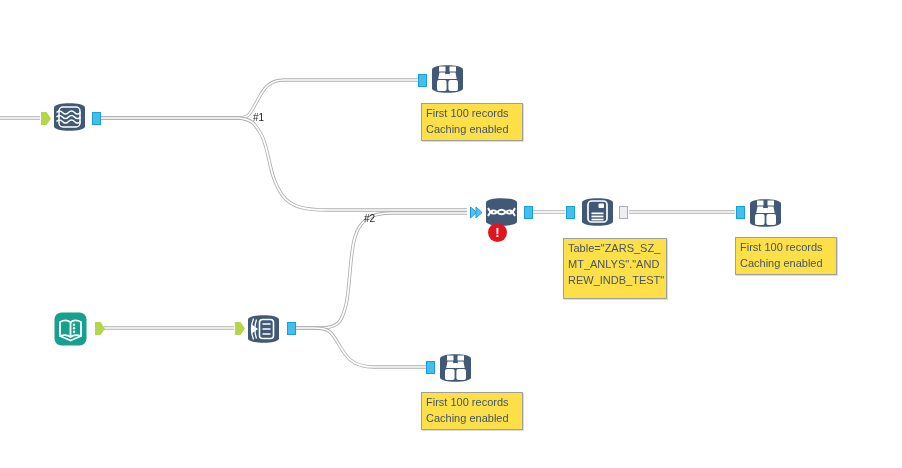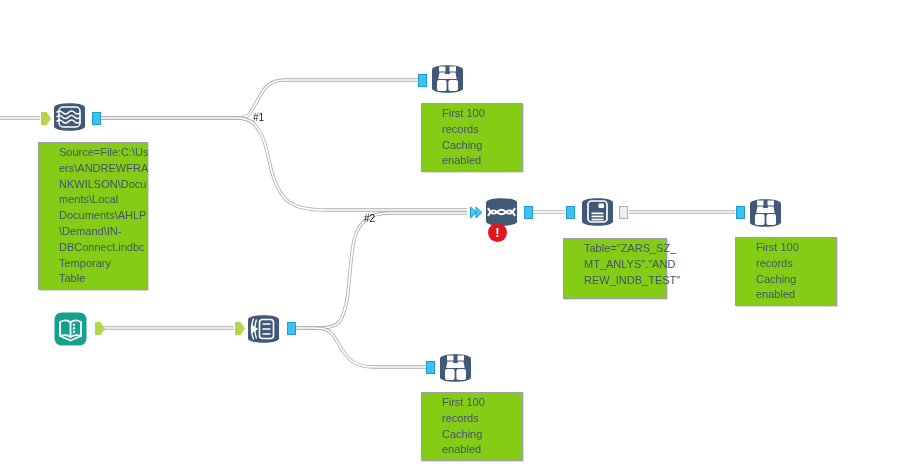--- a/index.html
+++ b/index.html
@@ -9,22 +9,22 @@
   .wo{stroke:#aeaeae;stroke-width:3.4;fill:none;}
   .wi{stroke:#ffffff;stroke-width:1.7;fill:none;}
   .tool{position:absolute;width:37px;height:38px;}
   .tool svg{display:block;width:100%;height:100%;}
   .anchor{position:absolute;box-sizing:border-box;}
   .sq-cyan{width:9px;height:13px;background:#41c0ee;border:1px solid #189fd6;}
   .sq-gray{width:9px;height:13px;background:#eceef1;border:1px solid #a9b0b8;}
   .arr-green{width:10px;height:13px;background:#b3d64a;
              clip-path:polygon(0 0,55% 0,100% 50%,55% 100%,0 100%);}
   .multi-in{position:absolute;width:15px;height:17px;}
-  .ann{position:absolute;box-sizing:border-box;background:#84cc16;border:1px solid #9f9f9f;
-       box-shadow:1px 1px 0 #dddddd;padding:2px 20px;white-space:pre-line;
+  .ann{position:absolute;box-sizing:border-box;background:#fde047;border:1px solid #9f9f9f;
+       box-shadow:1px 1px 0 #dddddd;padding:2px 4px;white-space:pre-line;
        font-size:11px;line-height:15.8px;color:#44546b;}
   .clabel{position:absolute;font-size:10px;color:#1c1c1c;}
   .badge{position:absolute;width:19px;height:19px;border-radius:50%;background:#e0161f;
          color:#fff;font-size:13px;font-weight:bold;line-height:19px;text-align:center;}
 </style>
 </head>
 <body>
 
 <div id="canvas">
 
@@ -67,28 +67,20 @@
   <div class="tool" style="left:51px;top:98px;">
     <svg viewBox="0 0 37 38">
       <path d="M3 9.5 C3 3.8 34 3.8 34 9.5 V28.5 C34 34.2 3 34.2 3 28.5 Z" fill="#415977"></path>
       <rect x="8" y="9" width="21" height="20" rx="4" fill="none" stroke="#fff" stroke-width="1.5"></rect>
       <path d="M5.5 14.5 q3 -3.2 6 0 t6 0 t6 0 t6 0" fill="none" stroke="#fff" stroke-width="1.5"></path>
       <path d="M5.5 19 q3 -3.2 6 0 t6 0 t6 0 t6 0" fill="none" stroke="#fff" stroke-width="1.5"></path>
       <path d="M5.5 23.5 q3 -3.2 6 0 t6 0 t6 0 t6 0" fill="none" stroke="#fff" stroke-width="1.5"></path>
     </svg>
   </div>
   <div class="anchor sq-cyan" style="left:92px;top:112px;"></div>
-  <div class="ann" style="left:38px;top:142px;width:110px;">Source=File:C:\Us
-ers\ANDREWFRA
-NKWILSON\Docu
-ments\Local
-Documents\AHLP
-\Demand\IN-
-DBConnect.indbc
-Temporary Table</div>
 
   <div class="anchor sq-cyan" style="left:418px;top:74px;"></div>
   <div class="tool" style="left:429px;top:60px;">
     <svg viewBox="0 0 37 38">
       <path d="M3 9.5 C3 3.8 34 3.8 34 9.5 V28.5 C34 34.2 3 34.2 3 28.5 Z" fill="#415977"></path>
       <rect x="10" y="6.5" width="6.5" height="5" fill="#fff"></rect>
         <rect x="20.5" y="6.5" width="6.5" height="5" fill="#fff"></rect>
       <path d="M10.5 12.5 h5.5 l1.2 6.5 h-8 Z" fill="#fff"></path>
         <path d="M21 12.5 h5.5 l1.2 6.5 h-8 Z" fill="#fff"></path>
       <rect x="16.2" y="14" width="4.6" height="5" fill="#fff"></rect>

